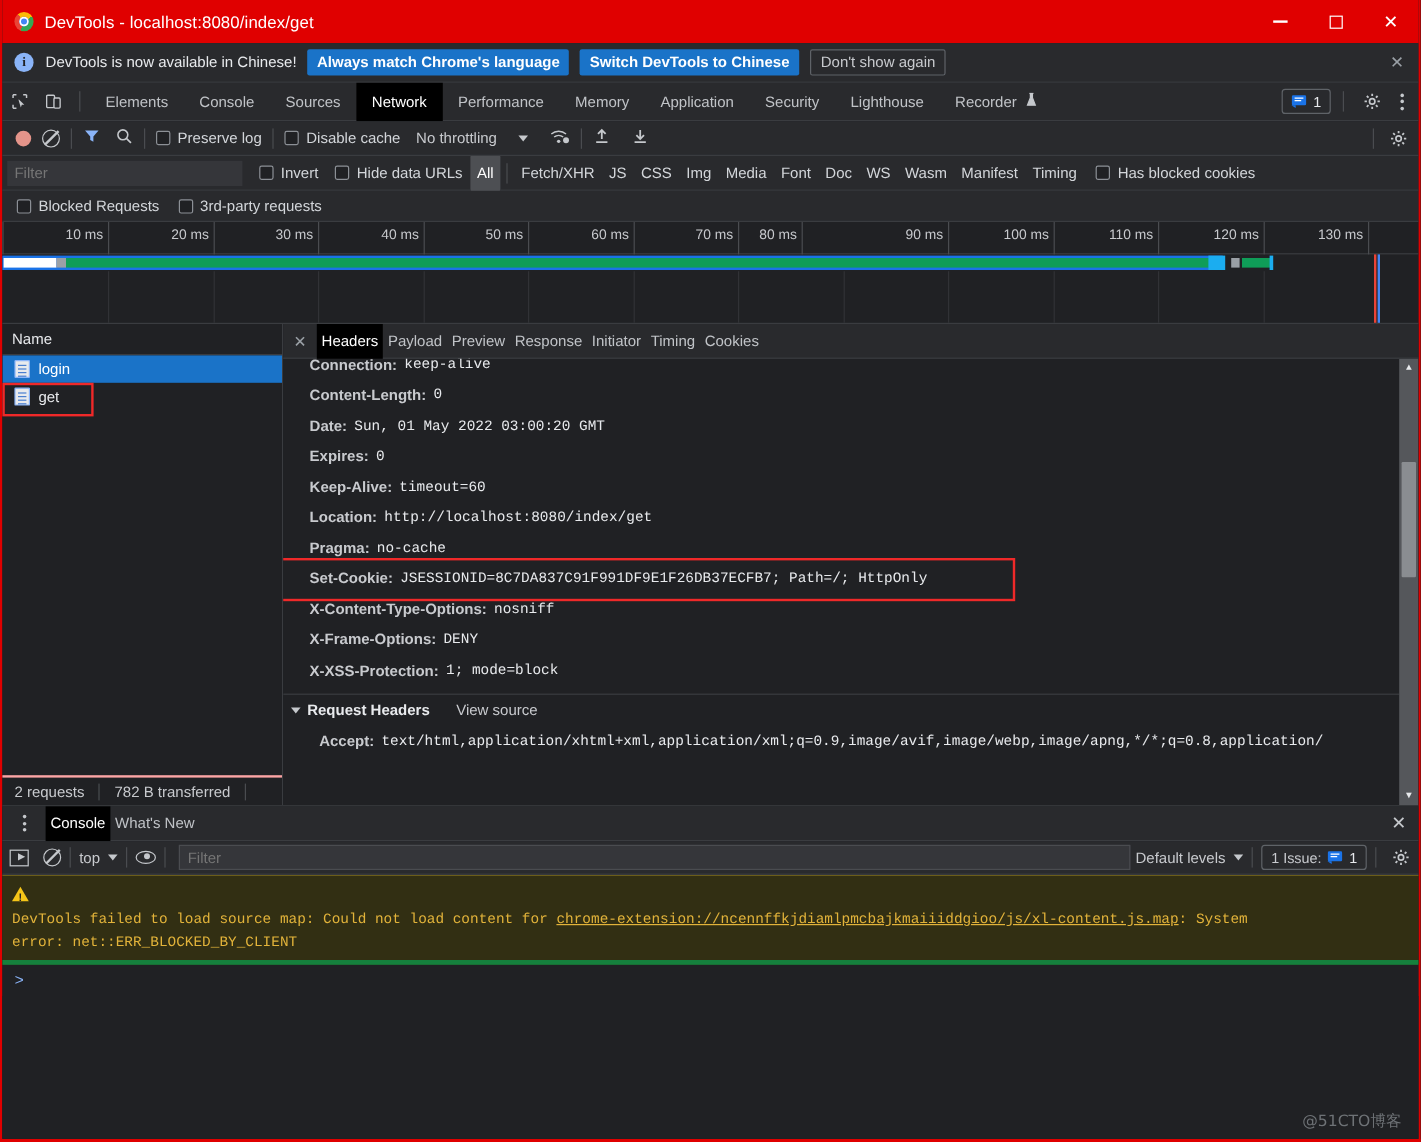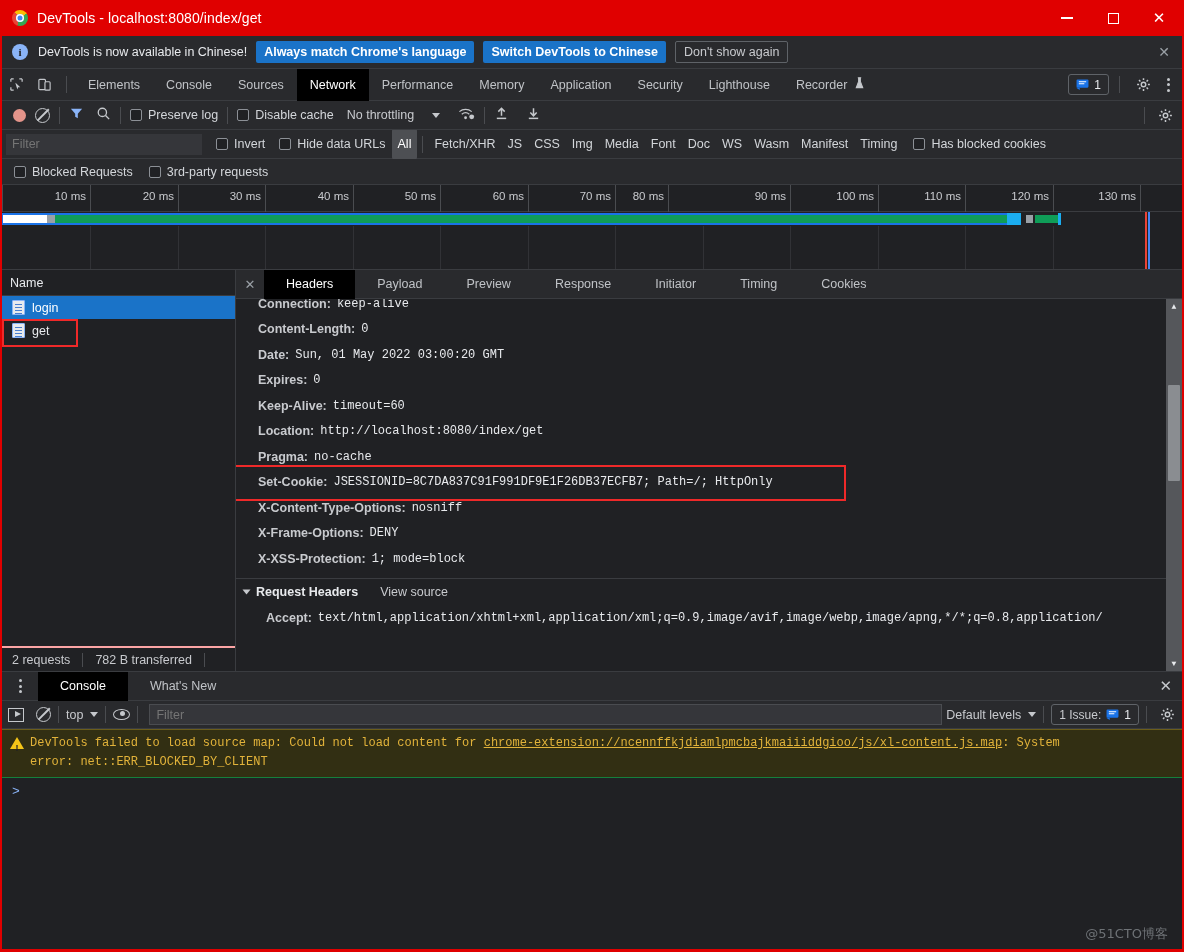--- a/index.html
+++ b/index.html
@@ -124,21 +124,21 @@
   .reqstatus { height: 25px; display: flex; align-items: center; gap: 0; font-size: 12.5px; color: #c8cace;
                border-top: 2px solid #fca5a5; padding-left: 10px; }
   .stat-sep { width: 1px; height: 14px; background: #4a4c50; margin: 0 12px; }
 
   
   .detail { flex: 1 1 auto; display: flex; flex-direction: column; min-width: 0; background: #202124; }
   .detailtabs { height: 29px; display: flex; align-items: center; background: #292a2d;
                 border-bottom: 1px solid #3a3c40; }
   .close-x { width: 28px; height: 29px; display: flex; align-items: center; justify-content: center;
              color: #9aa0a6; font-size: 13px; }
-  .dtab { height: 29px; padding: 0 22px; display: flex; align-items: center; font-size: 12.5px; color: #c0c3c7;
+  .dtab { height: 29px; padding: 0 4px; display: flex; align-items: center; font-size: 12.5px; color: #c0c3c7;
           white-space: nowrap; }
   .dtab.active { background: #000; color: #fff; }
   .headers-body { flex: 1 1 auto; position: relative; overflow: hidden;
                   font-family: "Liberation Mono", monospace; }
   .hscroll { position: absolute; inset: 0 16px 0 0; padding: 0 0 0 22px; }
   .hrow { height: 25.5px; display: flex; align-items: center; font-size: 12.5px; white-space: nowrap;
           overflow: hidden; }
   .hname { color: #c8cace; font-weight: bold; font-family: "Liberation Sans", sans-serif; font-size: 12.5px;}
   .hval { color: #e8eaed; margin-left: 6px; font-family: "Liberation Mono", monospace; font-size: 12px; }
   .sect-title { height: 28px; display: flex; align-items: center; gap: 22px; font-family: "Liberation Sans", sans-serif;
@@ -161,23 +161,23 @@
                     border-bottom: 1px solid #3a3c40; padding-left: 6px; position: relative; }
   .exec-icon { width: 16px; height: 14px; border: 1.3px solid #c5c8cc; position: relative; }
   .exec-icon::after { content:""; position:absolute; left: 6px; top: 2.3px; border-left: 6px solid #c5c8cc;
                       border-top: 3.5px solid transparent; border-bottom: 3.5px solid transparent; }
   .eye { width: 17px; height: 11px; border: 1.4px solid #c5c8cc; border-radius: 50% 50%; position: relative; }
   .eye::after { content:""; position:absolute; left: 5.3px; top: 1.4px; width: 5px; height: 5px; border-radius:50%;
                 background: #c5c8cc; }
   .console-filter { flex: 1 1 auto; height: 21px; background: #35363a; border: 1px solid #4a4c50; color: #9aa0a6;
                     font-size: 12.5px; padding: 0 6px; margin: 0 4px; font-family: "Liberation Sans", sans-serif; }
   .ct-right { display: flex; align-items: center; gap: 0; padding-right: 2px; }
-  .msgrow { background: #322f13; border-top: 1px solid #6b5d1a; border-bottom: 1px solid #15803d;
+  .msgrow { background: #322f13; border-top: 1px solid #6b5d1a; border-bottom: 4px solid #15803d;
             display: flex; align-items: flex-start; padding: 4px 6px 5px 8px; gap: 6px;
-            font-family: "Liberation Mono", monospace; font-size: 12px; line-height: 19px; color: #e2b33a; }
+            font-family: "Liberation Mono", monospace; font-size: 12px; line-height: 19px; color: #e2b33a; flex-direction: column; }
   .warn-tri { width: 0; height: 0; border-left: 7px solid transparent; border-right: 7px solid transparent;
               border-bottom: 12px solid #f5c518; position: relative; margin-top: 3px; flex: 0 0 14px; }
   .warn-tri::after { content:"!"; position:absolute; left: -1.6px; top: 2px; font-size: 9px; color: #202124;
                      font-weight: bold; font-family: "Liberation Sans", sans-serif; }
   .msg-link { color: #e2b33a; text-decoration: underline; }
   .prompt-row { height: 26px; display: flex; align-items: center; padding-left: 10px; color: #8ab4f8;
                 font-family: "Liberation Mono", monospace; font-size: 13px; }
   .console-rest { flex: 1 1 auto; background: #202124; position: relative; }
   .watermark { position: absolute; right: 14px; bottom: 6px; color: #6e7276; font-size: 13px;
                font-family: "DejaVu Sans", sans-serif; }

